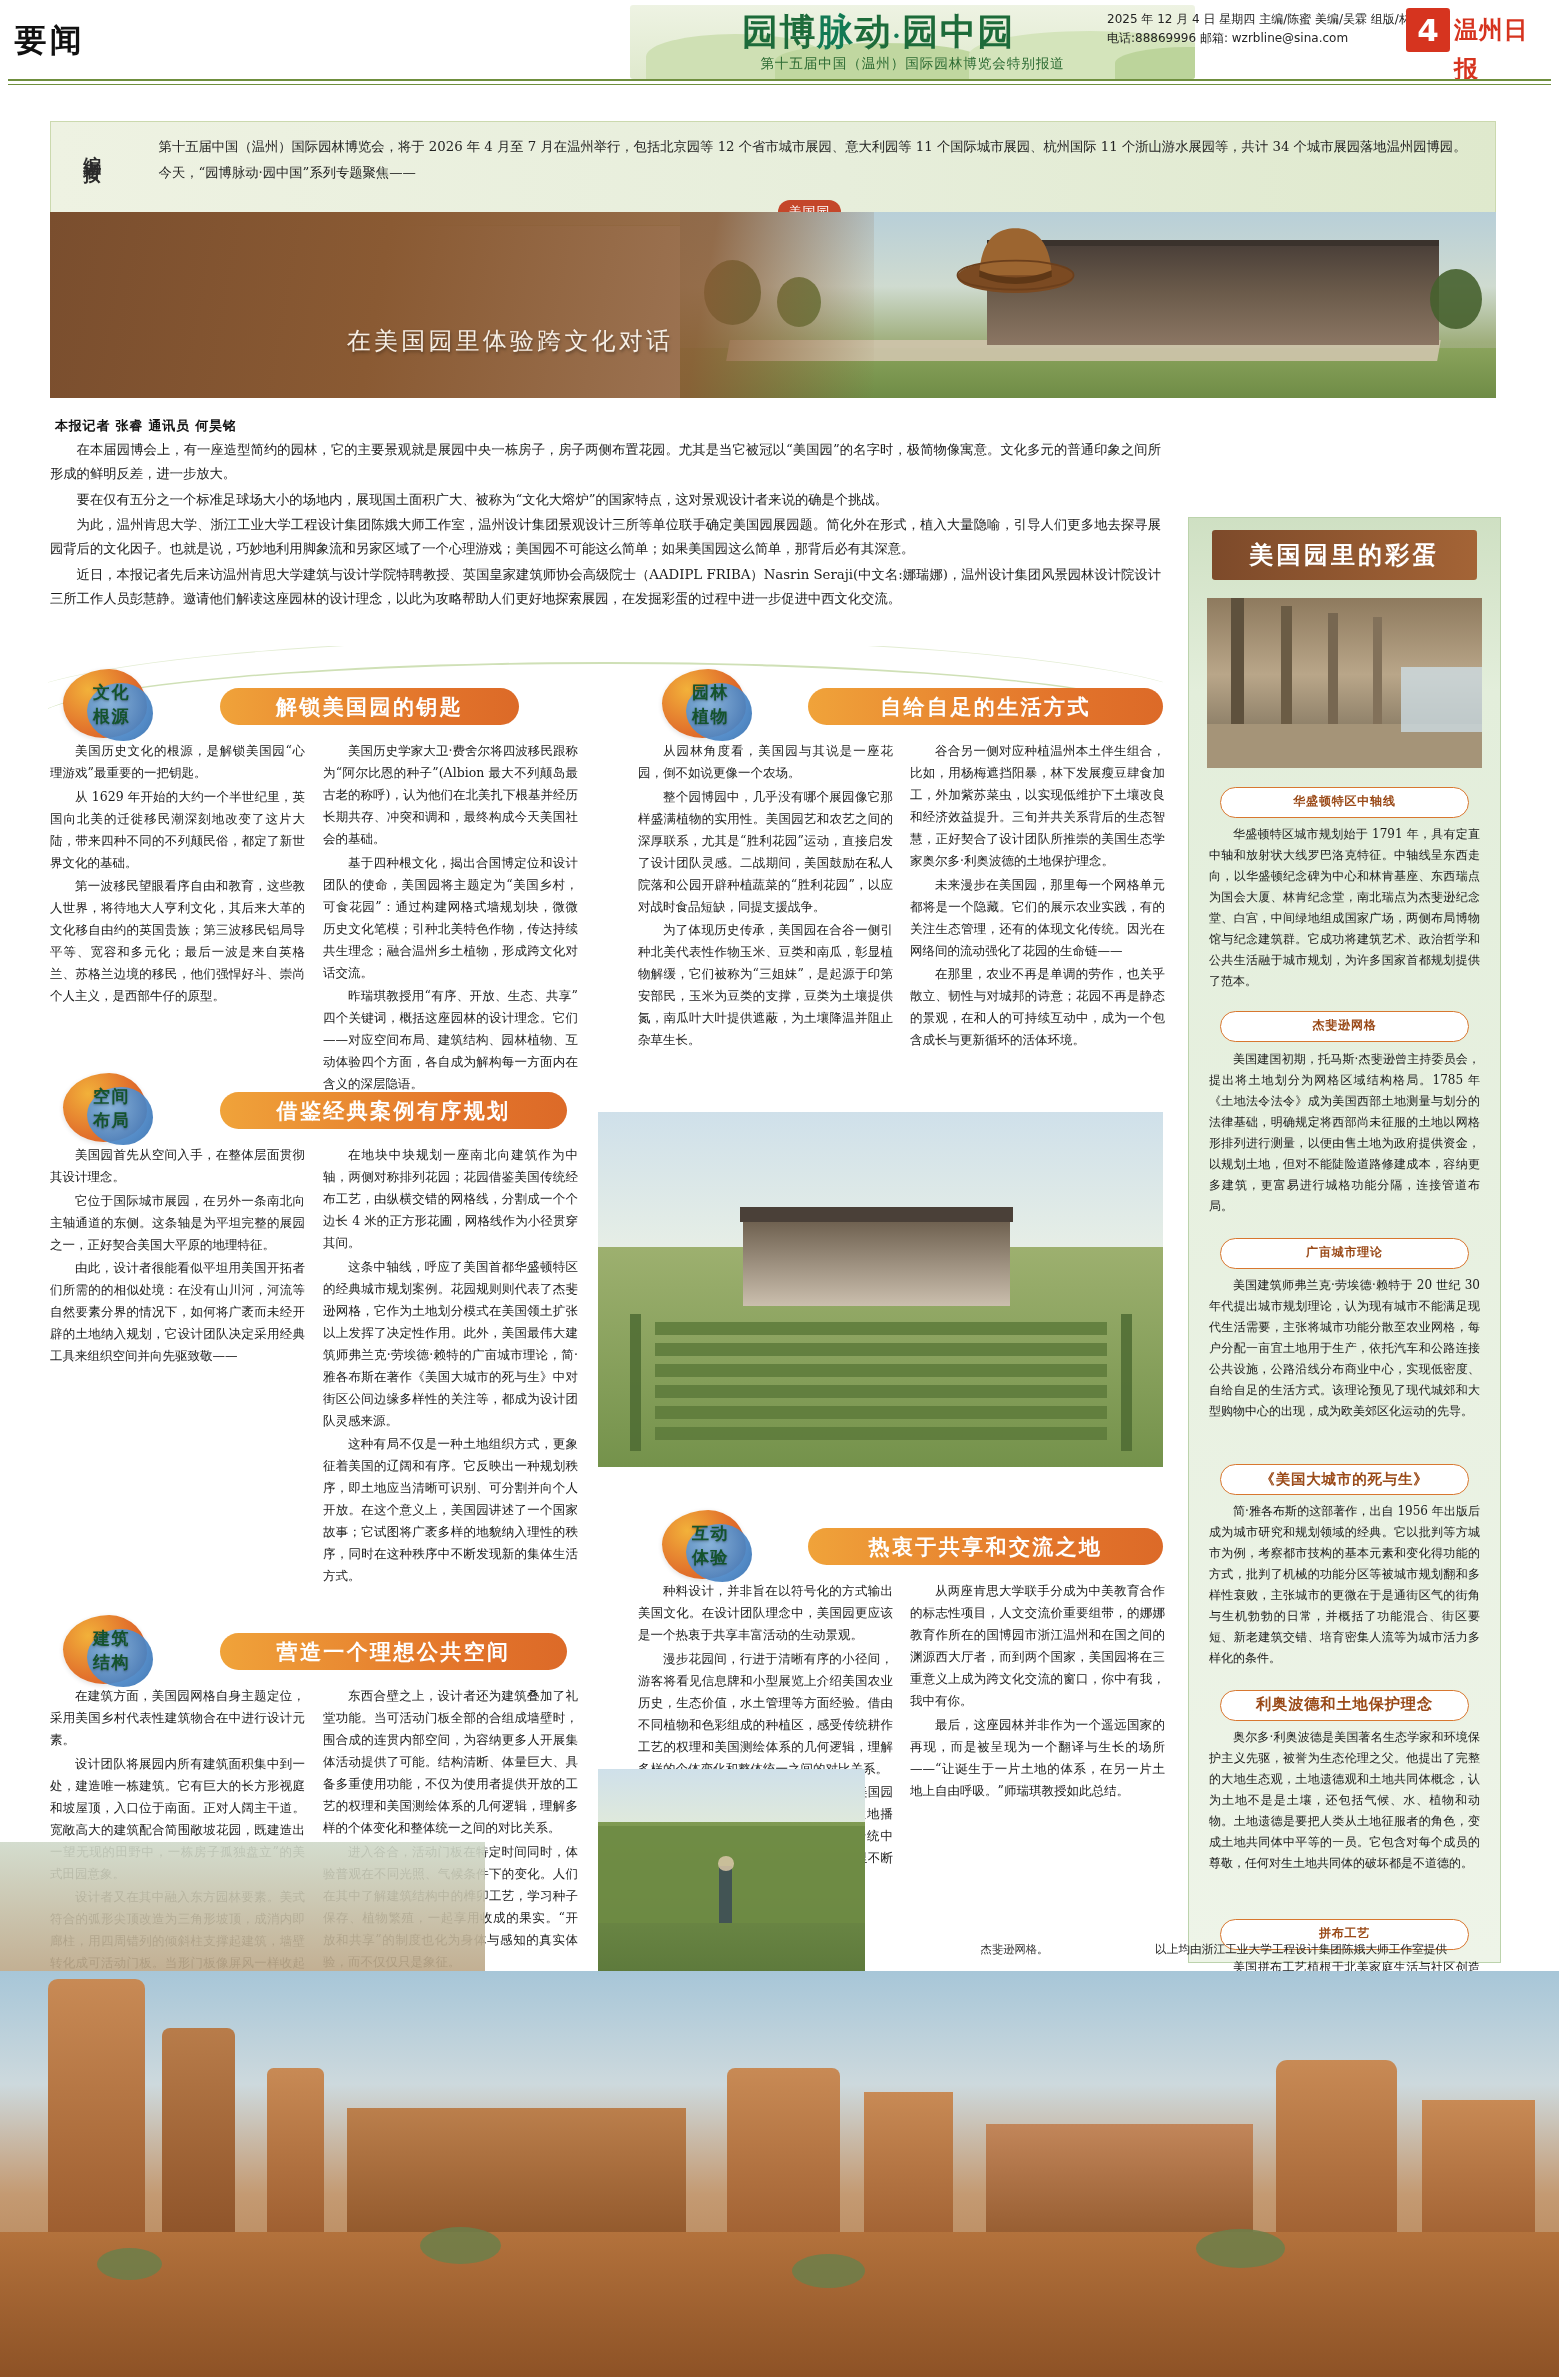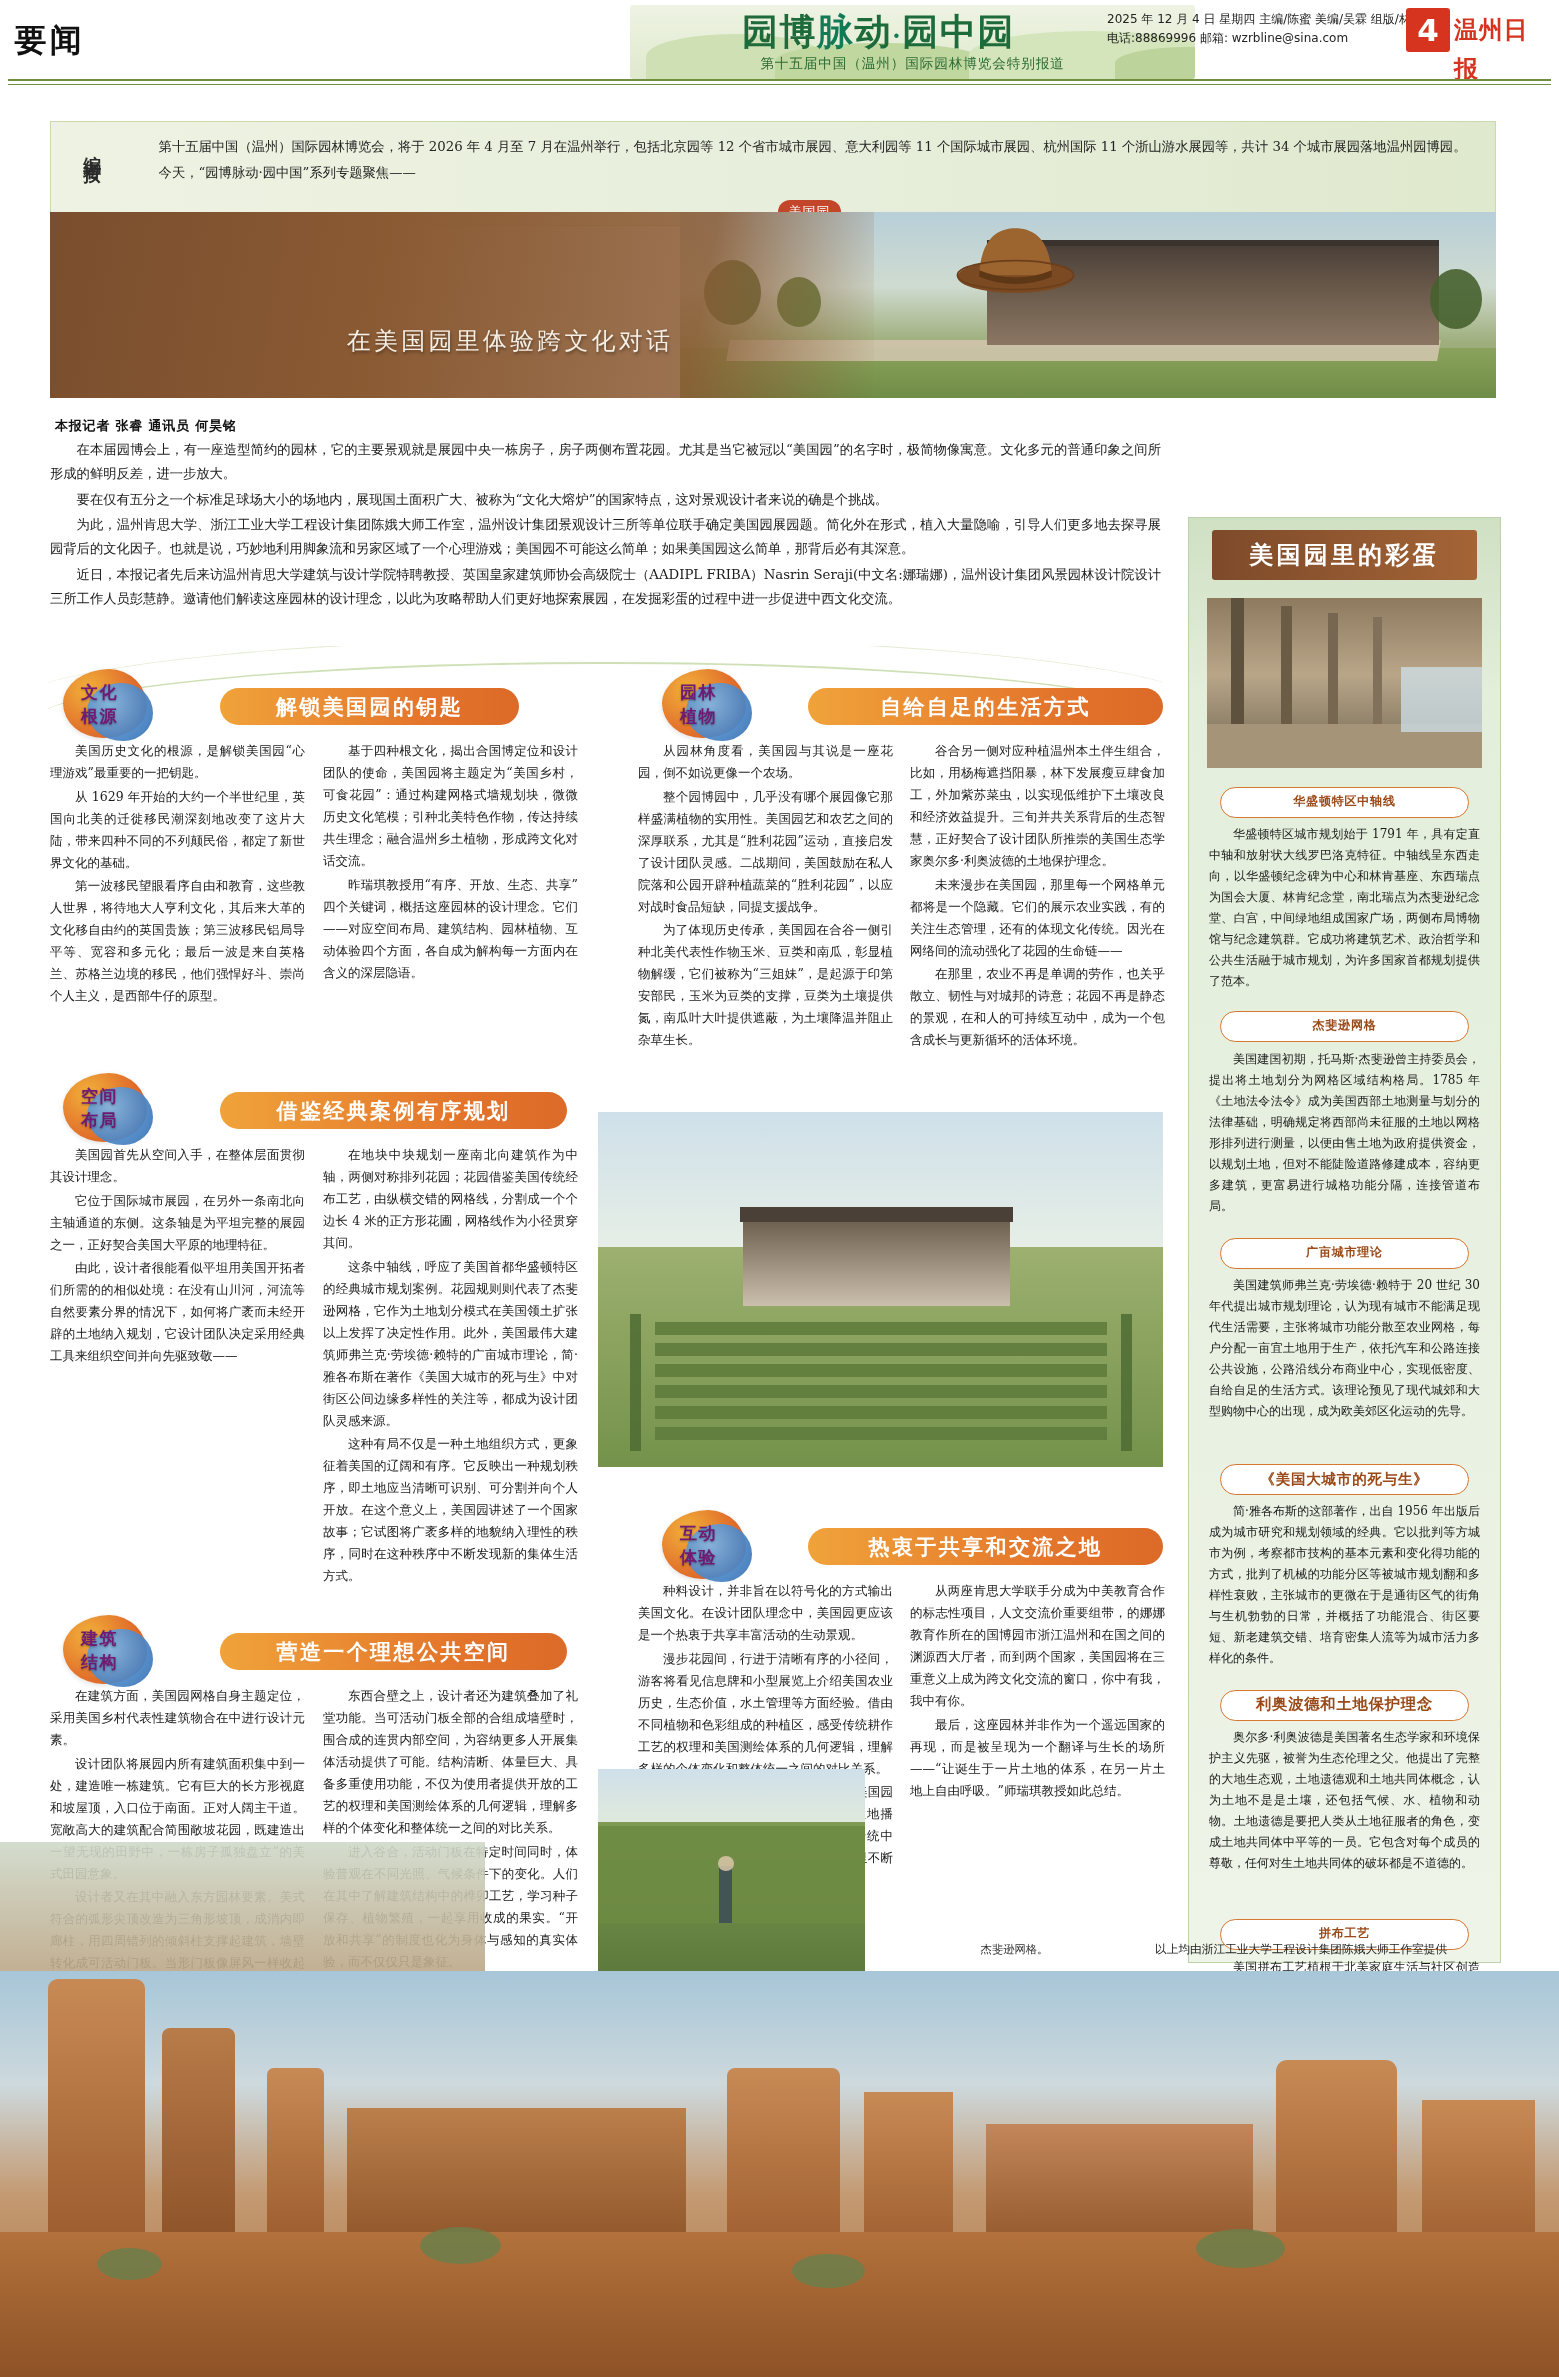--- a/index.html
+++ b/index.html
@@ -166,22 +166,22 @@
     box-shadow:0 1.6px 4.8px rgba(0,0,0,.12);
   }
   .sec-badge .blob2 {
     position:absolute; left:24px; top:21px; width:66px; height:58px;
     background:radial-gradient(circle at 35% 35%, #7fb6e8 0%, #4a87c8 60%, #2f68a8 100%);
     border-radius:52% 48% 45% 55% / 48% 52% 48% 52%;
     opacity:.92;
   }
   .sec-badge .txt {
     position:absolute; left:18px; top:18px; width:61px; height:52px;
-    color:#701a75; font-weight:bold; font-size:17px; line-height:24px;
-    letter-spacing:1.6px;
+    color:#14532d; font-weight:bold; font-size:17px; line-height:24px;
+    text-align:center; letter-spacing:1.6px;
     text-shadow:0 0.8px 2.4px rgba(0,0,0,.35);
   }
   .sec-bar {
     position:absolute; height:37px;
     background:linear-gradient(90deg,#f0a33a 0%, #e3742b 70%, #dc6a28 100%);
     border-radius:18.6px;
   }
   .sec-bar span {
     display:block; color:#fff; font-size:21px; font-weight:bold;
     line-height:37px; text-align:center; letter-spacing:2.4px;
@@ -360,20 +360,21 @@
   </div>
   <div class="sec-bar" style="left:220px; top:688px; width:299px;">
     <span>解锁美国园的钥匙</span>
   </div>
   <div class="col" style="left:50px; top:740px; width:255px; height:331px;">
     <p>美国历史文化的根源，是解锁美国园“心理游戏”最重要的一把钥匙。</p>
     <p>从 1629 年开始的大约一个半世纪里，英国向北美的迁徙移民潮深刻地改变了这片大陆，带来四种不同的不列颠民俗，都定了新世界文化的基础。</p>
     <p>第一波移民望眼看序自由和教育，这些教人世界，将待地大人亨利文化，其后来大革的文化移自由约的英国贵族；第三波移民铝局导平等、宽容和多元化；最后一波是来自英格兰、苏格兰边境的移民，他们强悍好斗、崇尚个人主义，是西部牛仔的原型。</p>
   </div>
   <div class="col" style="left:323px; top:740px; width:255px; height:331px;">
+    <p>美国历史学家大卫·费舍尔将四波移民跟称为“阿尔比恩的种子”(Albion 最大不列颠岛最古老的称呼)，认为他们在北美扎下根基并经历长期共存、冲突和调和，最终构成今天美国社会的基础。</p>
     <p>基于四种根文化，揭出合国博定位和设计团队的使命，美国园将主题定为“美国乡村，可食花园”：通过构建网格式墙规划块，微微历史文化笔模；引种北美特色作物，传达持续共生理念；融合温州乡土植物，形成跨文化对话交流。</p>
     <p>昨瑞琪教授用“有序、开放、生态、共享”四个关键词，概括这座园林的设计理念。它们——对应空间布局、建筑结构、园林植物、互动体验四个方面，各自成为解构每一方面内在含义的深层隐语。</p>
   </div>
 
   <div class="sec-badge" style="left:662px; top:662px;">
     <div class="blob"></div>
       <div class="blob2"></div>
     <div class="txt">
       <div>园林</div>
       <div>植物</div>

